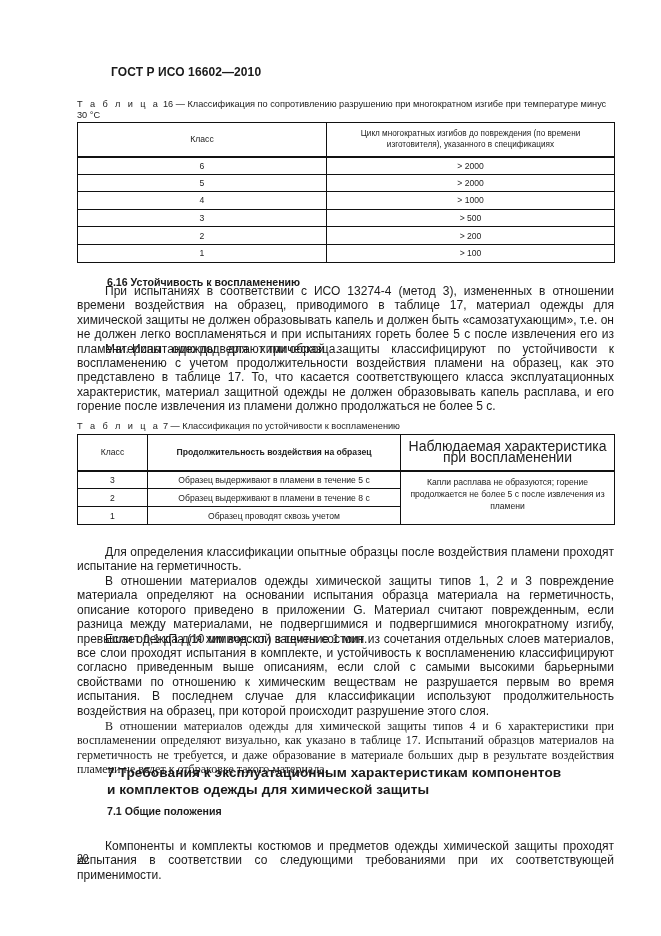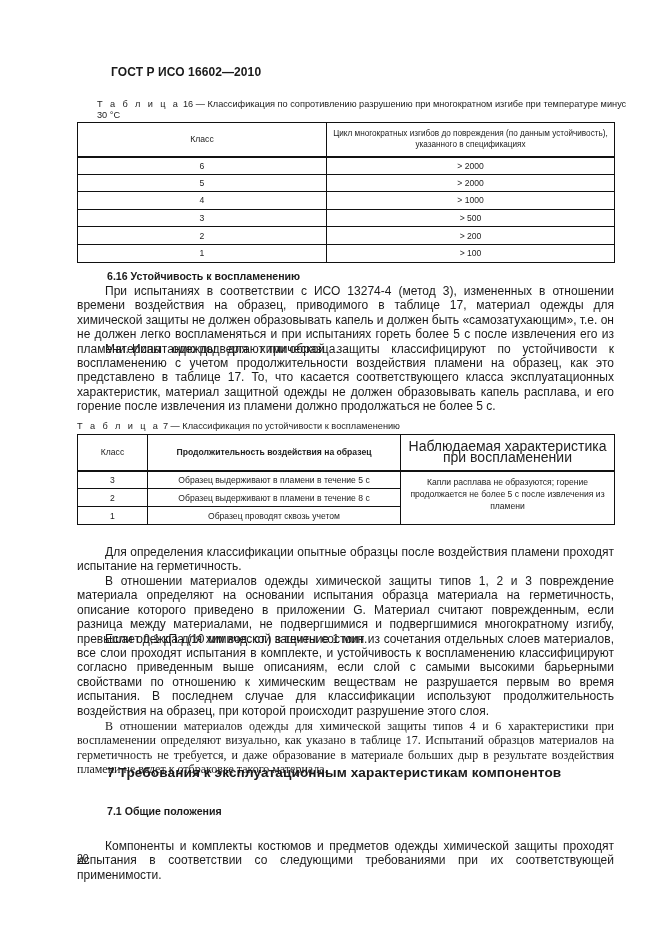--- a/index.html
+++ b/index.html
@@ -17,30 +17,30 @@
   .sec-head { position: absolute; left: 107px; font-size: 10.6px; font-weight: bold; }
   .big-head { position: absolute; left: 107px; font-size: 13.6px; font-weight: bold; line-height: 17px; letter-spacing: 0.1px; }
   .page-num { left: 77px; top: 852px; font-size: 10.5px; text-decoration: underline; }
   .t17-merged { text-align: center; vertical-align: top; padding: 4px 5px 0 5px !important; line-height: 12px; }
 </style>
 </head>
 <body>
 
 <div class="abs doc-header">ГОСТ Р ИСО 16602—2010</div>
 
-<div class="abs caption" style="left:77px; top:99px; width:540px;margin-left:20px;">
+<div class="abs caption" style="left:77px; top:99px; width:540px;">
   <span class="spaced">Т а б л и ц а</span>
   <span>16 — Классификация по сопротивлению разрушению при многократном изгибе при температуре минус 30 °С</span>
 </div>
 
 <table class="t" style="left:77px; top:122px; width:538px;">
   <thead>
     <tr class="hdr" style="height:34px;">
       <th style="width:236px;">Класс</th>
-      <th style="line-height:11px; font-size:8.2px;">Цикл многократных изгибов до повреждения (по данным устойчивость), указанного в спецификациях</th>
+      <th style="line-height:11px; font-size:8.2px;">Цикл многократных изгибов до повреждения (по времени изготовителя), указанного в спецификациях</th>
     </tr>
   </thead>
   <tbody>
     <tr style="height:17.6px;">
       <td>6</td>
       <td>&gt; 2000</td>
     </tr>
     <tr style="height:17.6px;">
       <td>5</td>
       <td>&gt; 2000</td>
@@ -57,21 +57,21 @@
       <td>2</td>
       <td>&gt; 200</td>
     </tr>
     <tr style="height:17.6px;">
       <td>1</td>
       <td>&gt; 100</td>
     </tr>
   </tbody>
 </table>
 
-<div class="sec-head" style="top:270px;">6.16  Устойчивость к воспламенению</div>
+<div class="sec-head" style="top:276px;">6.16  Устойчивость к воспламенению</div>
 <div class="para" style="top:284px;">
   <span class="ind"></span><span>При испытаниях в соответствии с ИСО 13274-4 (метод 3), измененных в отношении времени воздействия на образец, приводимого в таблице 17, материал одежды для химической защиты не должен образовывать капель и должен быть «самозатухающим», т.е. он не должен легко воспламеняться и при испытаниях гореть более 5 с после извлечения его из пламени. Испытанию подвергают три образца.</span>
 </div>
 <div class="para" style="top:341.6px;">
   <span class="ind"></span><span>Материал одежды для химической защиты классифицируют по устойчивости к воспламенению с учетом продолжительности воздействия пламени на образец, как это представлено в таблице 17. То, что касается соответствующего класса эксплуатационных характеристик, материал защитной одежды не должен образовывать капель расплава, и его горение после извлечения из пламени должно продолжаться не более 5 с.</span>
 </div>
 
 <div class="abs caption" style="left:77px; top:421px;">
   <span class="spaced">Т а б л и ц а</span>
   <span>7 — Классификация по устойчивости к воспламенению</span>
@@ -110,19 +110,20 @@
 </div>
 <div class="para" style="top:631.6px;">
   <span class="ind"></span><span>Если одежда для химической защиты состоит из сочетания отдельных слоев материалов, все слои проходят испытания в комплекте, и устойчивость к воспламенению классифицируют согласно приведенным выше описаниям, если слой с самыми высокими барьерными свойствами по отношению к химическим веществам не разрушается первым во время испытания. В последнем случае для классификации используют продолжительность воздействия на образец, при которой происходит разрушение этого слоя.</span>
 </div>
 <div class="para" style="top:719px;font-family:Liberation Serif, serif;">
   <span class="ind"></span><span>В отношении материалов одежды для химической защиты типов 4 и 6 характеристики при воспламенении определяют визуально, как указано в таблице 17. Испытаний образцов материалов на герметичность не требуется, и даже образование в материале больших дыр в результате воздействия пламени не ведет к отбраковке такого материала.</span>
 </div>
 
 <div class="big-head" style="top:764px;">
   <div>7  Требования к эксплуатационным характеристикам компонентов</div>
+  <div>и комплектов одежды для химической защиты</div>
 </div>
 <div class="sec-head" style="top:805px;">7.1  Общие положения</div>
 <div class="para" style="top:819px;margin-top:20px;">
   <span class="ind"></span><span>Компоненты и комплекты костюмов и предметов одежды химической защиты проходят испытания в соответствии со следующими требованиями при их соответствующей применимости.</span>
 </div>
 
 <div class="abs page-num">20</div>
 
 </body></html>

